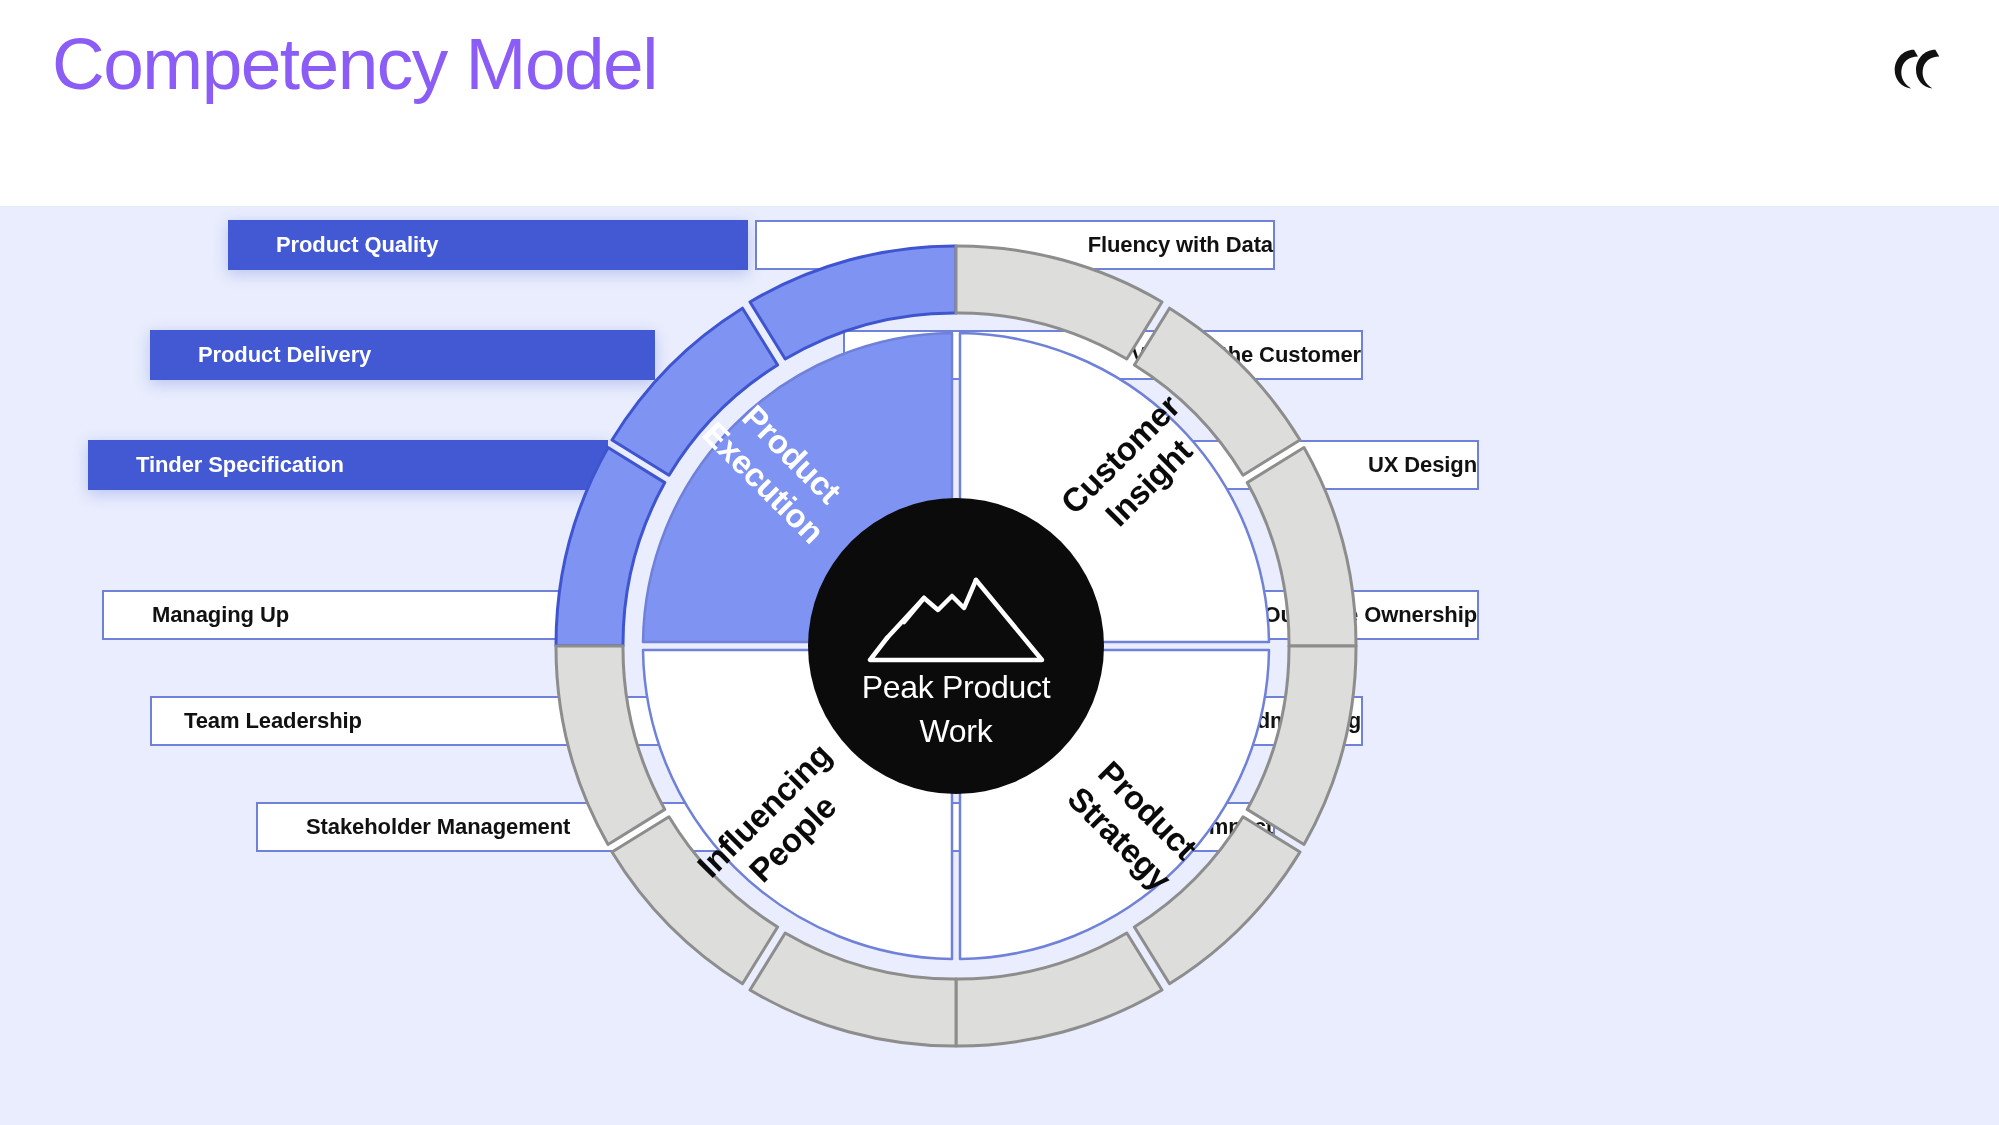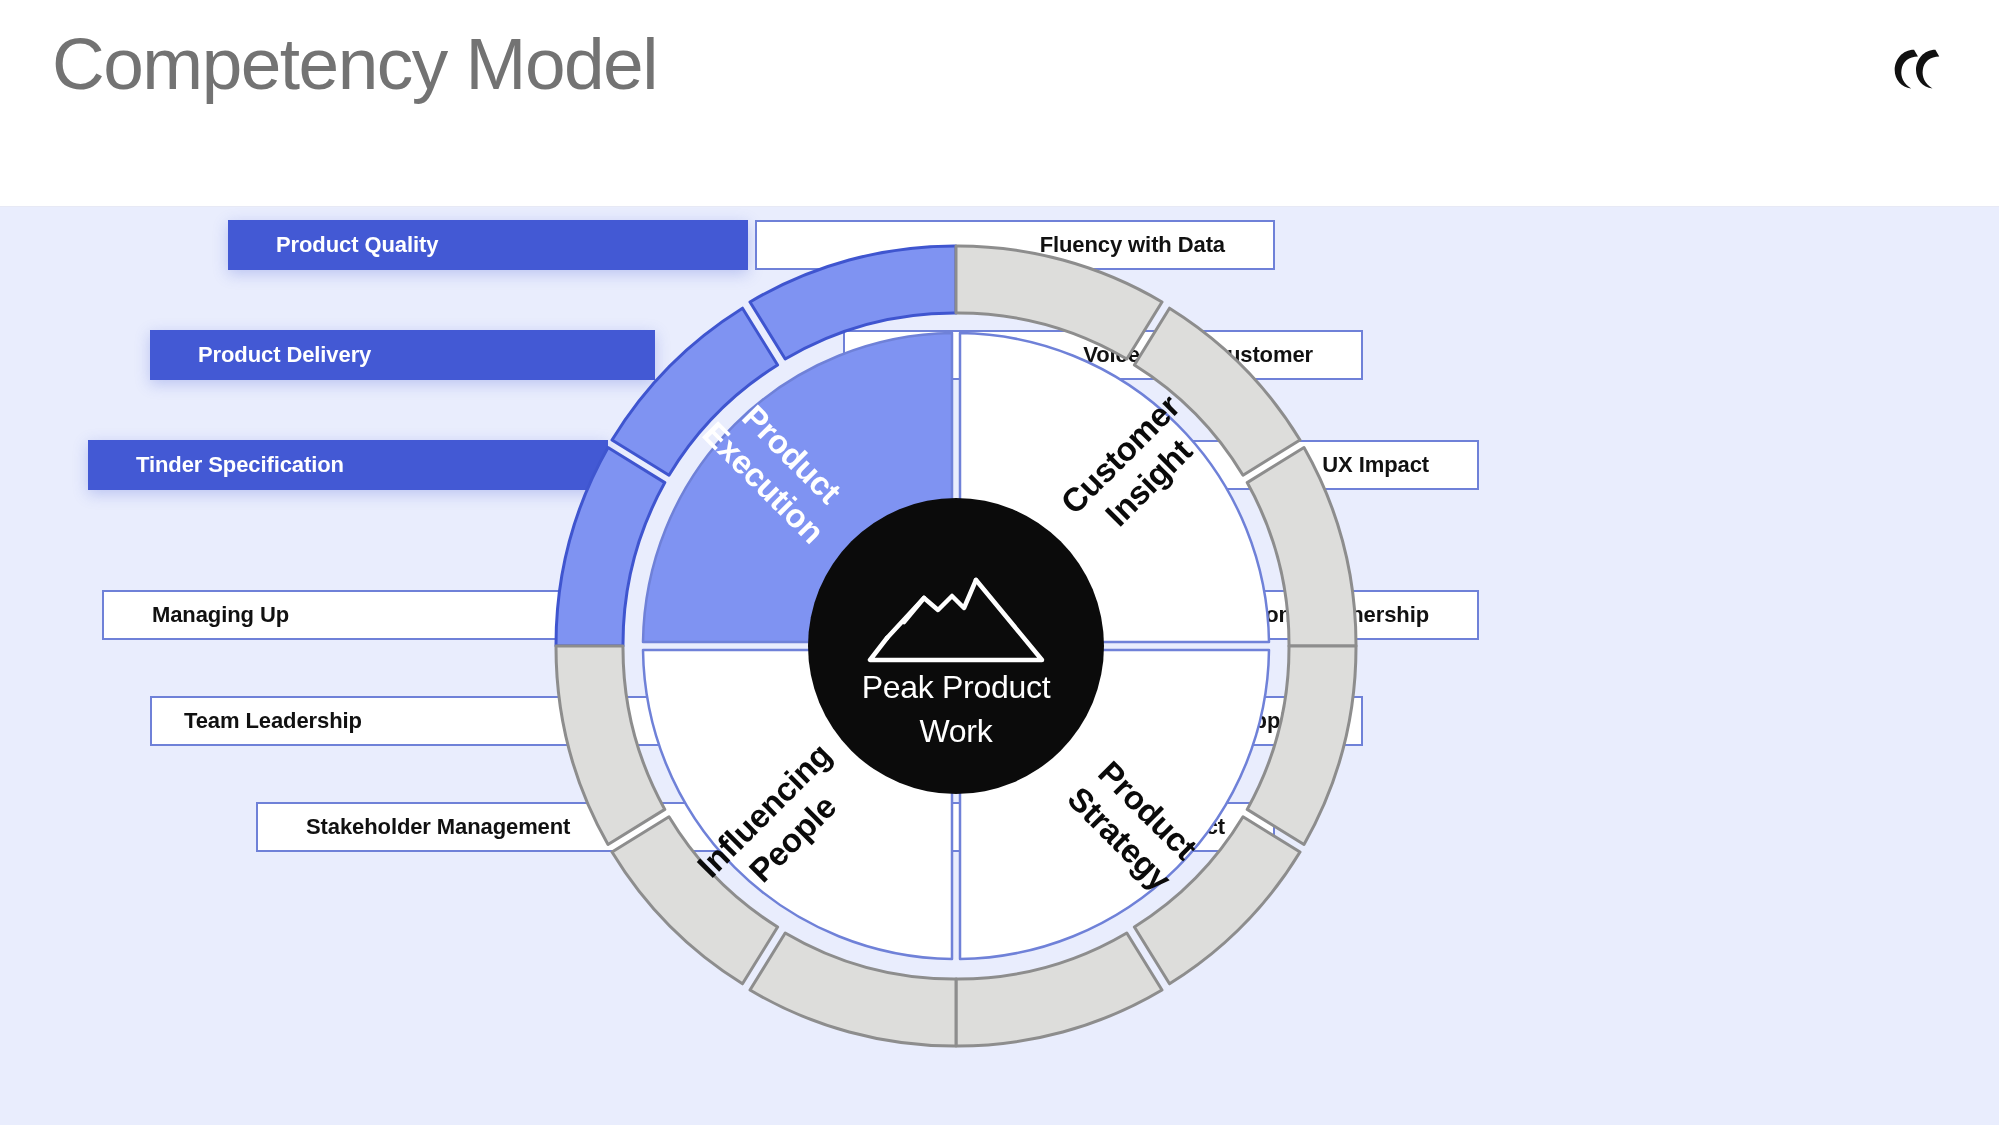--- a/index.html
+++ b/index.html
@@ -16,21 +16,21 @@
     position: absolute; left: 0; top: 0;
     width: 1999px; height: 207px;
     background: #ffffff;
     border-bottom: 1px solid #e7e9f5;
   }
   .title {
     position: absolute; left: 52px; top: 26px;
     font-size: 73px;
     font-weight: 400;
     letter-spacing: -1.5px;
-    color: #737373;
+    color: #8b5cf6;
     line-height: 1.05;
     white-space: nowrap;
   }
   .subtitle {
     position: absolute; left: 54px; top: 146px;
     font-size: 30px;
     font-weight: 400;
     color: #1c1c1c;
     letter-spacing: -0.2px;
     white-space: nowrap;
@@ -64,21 +64,21 @@
     color: #ffffff;
     border: none;
     box-shadow: 0 4px 14px rgba(67,89,212,0.28);
   }
   .lbl.outlined {
     background: #ffffff;
     color: #111111;
     border: 2px solid #6f81d8;
   }
   .lbl.left  { justify-content: flex-start; padding-left: 48px; }
-  .lbl.right { justify-content: flex-end;   padding-right: 48px; }
+  .lbl.right { justify-content: flex-end;   }
 
   
   .wheel {
     position: absolute;
     left: 556px; top: 39px;
     width: 800px; height: 800px;
   }
   .wheel svg { display: block; overflow: visible; }
 
   .seg-text {
@@ -135,21 +135,21 @@
       <span>Stakeholder Management</span>
     </div>
 
     <div class="lbl outlined right" style="left:755px; top:13px; width:520px;">
       <span>Fluency with Data</span>
     </div>
     <div class="lbl outlined right" style="left:843px; top:123px; width:520px;">
       <span>Voice of the Customer</span>
     </div>
     <div class="lbl outlined right" style="left:959px; top:233px; width:520px;">
-      <span>UX Impact</span>
+      <span>UX Design</span>
     </div>
 
     <div class="lbl outlined right" style="left:959px; top:383px; width:520px;">
       <span>Business Outcome Ownership</span>
     </div>
     <div class="lbl outlined right" style="left:843px; top:489px; width:520px;">
       <span>Product Vision &amp; Roadmapping</span>
     </div>
     <div class="lbl outlined right" style="left:755px; top:595px; width:520px;">
       <span>Strategic Impact</span>

